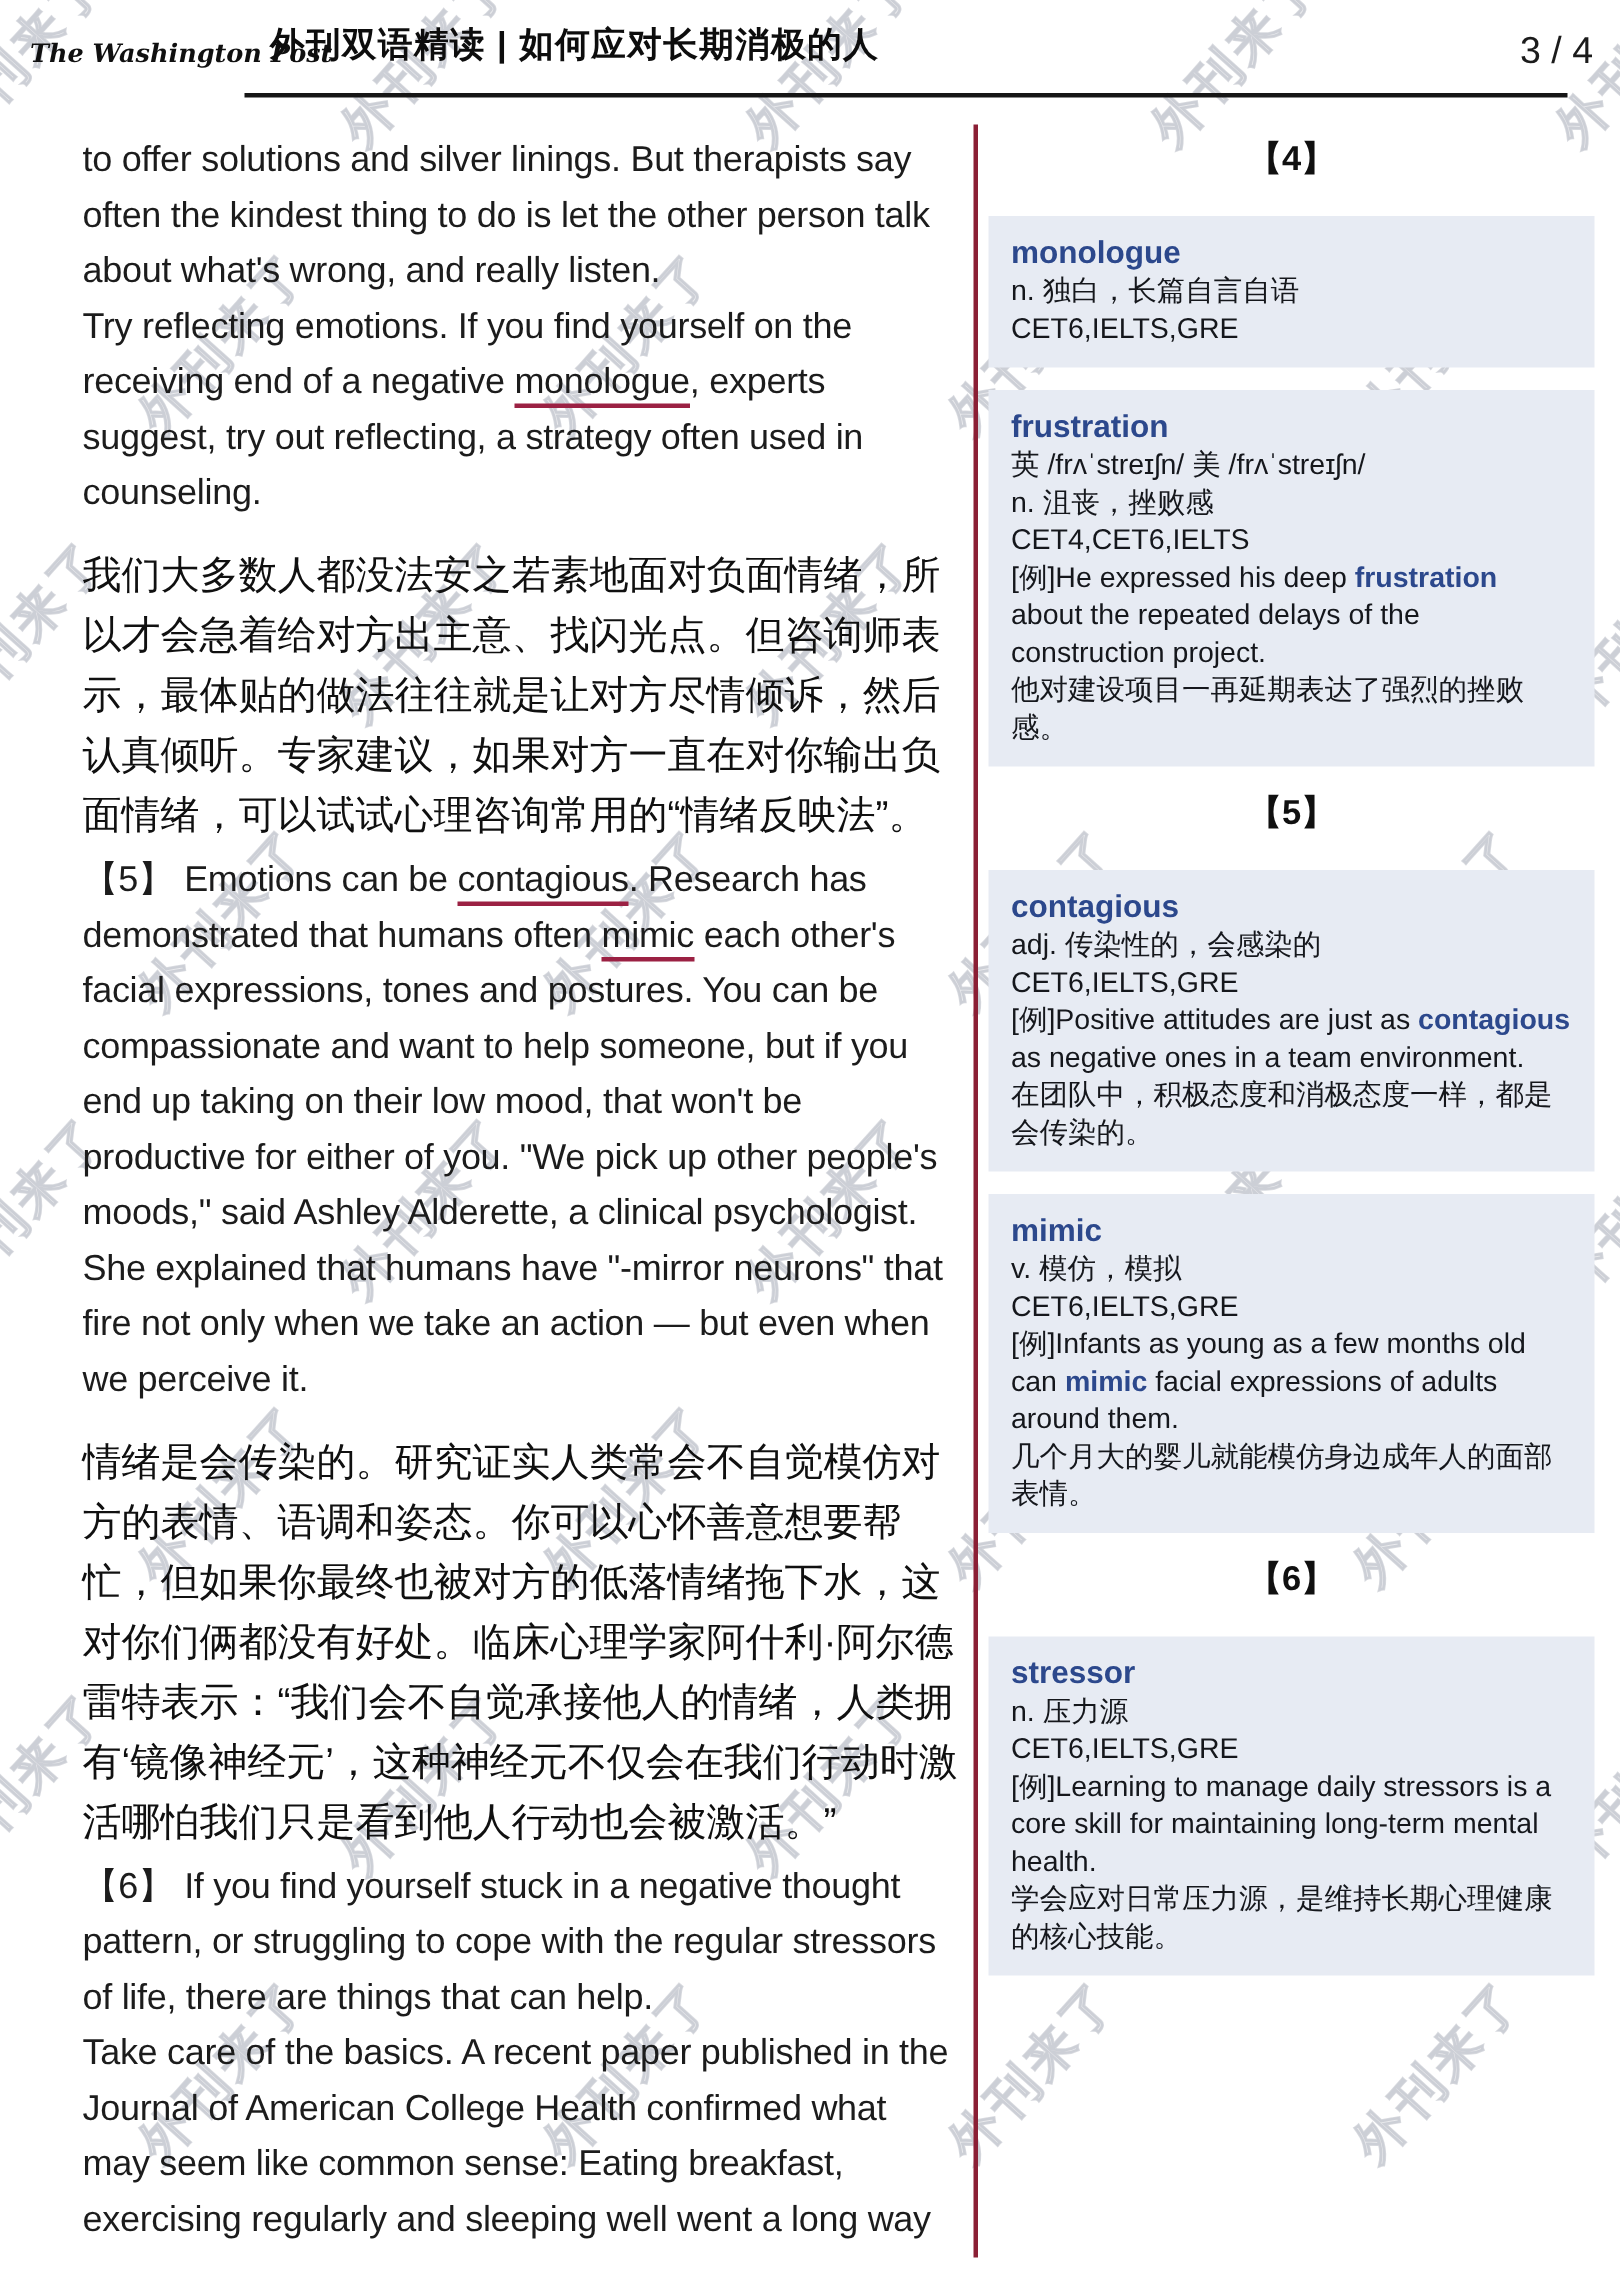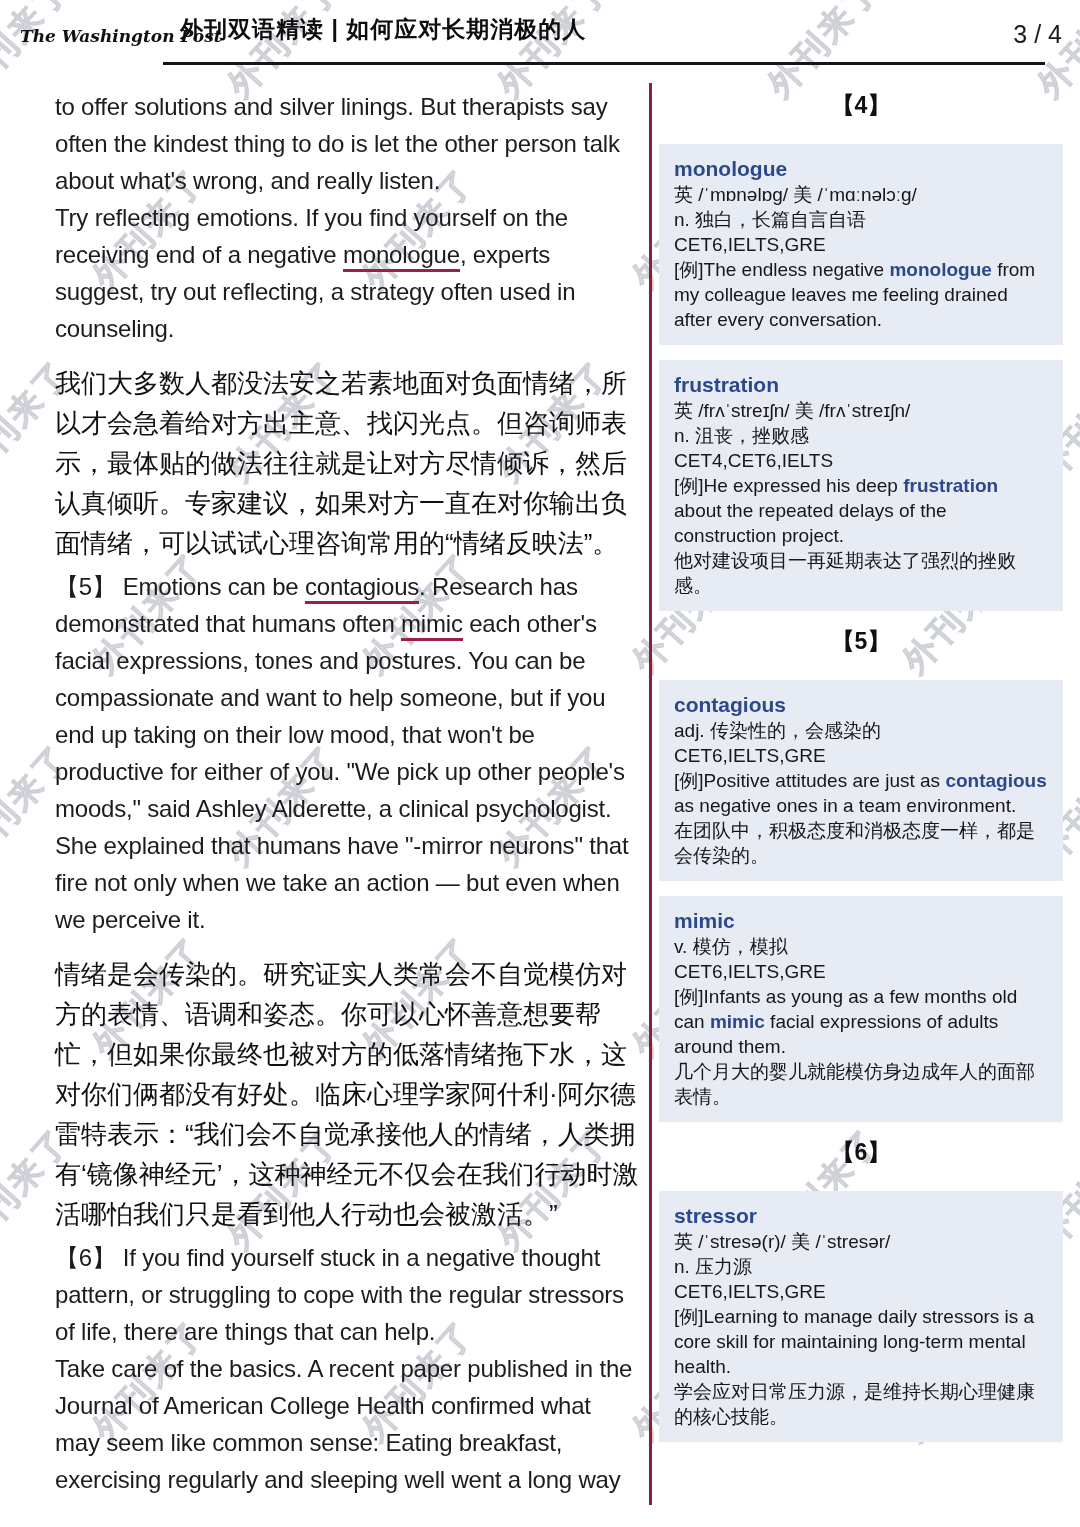--- a/index.html
+++ b/index.html
@@ -116,24 +116,22 @@
     <p class="en"><span class="marker">【6】</span><span>If you find yourself stuck in a negative thought pattern, or struggling to cope with the regular stressors of life, there are things that can help.
 Take care of the basics. A recent paper published in the Journal of American College Health confirmed what may seem like common sense: Eating breakfast, exercising regularly and sleeping well went a long way</span></p>
   </div>
 
   <div class="vocab-col">
 
     <div class="sec-label">【4】</div>
 
     <div class="card">
       <div class="word">monologue</div>
-      <div class="phon">英 /ˈmɒnəlɒg/ 美 /ˈmɑːnəlɔːg/</div>
       <div class="def">n. 独白，长篇自言自语</div>
       <div class="tags">CET6,IELTS,GRE</div>
-      <div class="ex"><span>[例]The endless negative </span><span class="hl">monologue</span><span> from my colleague leaves me feeling drained after every conversation.</span></div>
     </div>
 
     <div class="card">
       <div class="word">frustration</div>
       <div class="phon">英 /frʌˈstreɪʃn/ 美 /frʌˈstreɪʃn/</div>
       <div class="def">n. 沮丧，挫败感</div>
       <div class="tags">CET4,CET6,IELTS</div>
       <div class="ex"><span>[例]He expressed his deep </span><span class="hl">frustration</span><span> about the repeated delays of the construction project.</span></div>
       <div class="ex-zh">他对建设项目一再延期表达了强烈的挫败感。</div>
     </div>
@@ -153,21 +151,20 @@
       <div class="def">v. 模仿，模拟</div>
       <div class="tags">CET6,IELTS,GRE</div>
       <div class="ex"><span>[例]Infants as young as a few months old can </span><span class="hl">mimic</span><span> facial expressions of adults around them.</span></div>
       <div class="ex-zh">几个月大的婴儿就能模仿身边成年人的面部表情。</div>
     </div>
 
     <div class="sec-label">【6】</div>
 
     <div class="card">
       <div class="word">stressor</div>
-      <div class="phon">英 /ˈstresə(r)/ 美 /ˈstresər/</div>
       <div class="def">n. 压力源</div>
       <div class="tags">CET6,IELTS,GRE</div>
       <div class="ex"><span>[例]Learning to manage daily stressors is a core skill for maintaining long-term mental health.</span><span class="hl"></span><span></span></div>
       <div class="ex-zh">学会应对日常压力源，是维持长期心理健康的核心技能。</div>
     </div>
 
   </div>
 </div>
 
 </body></html>

